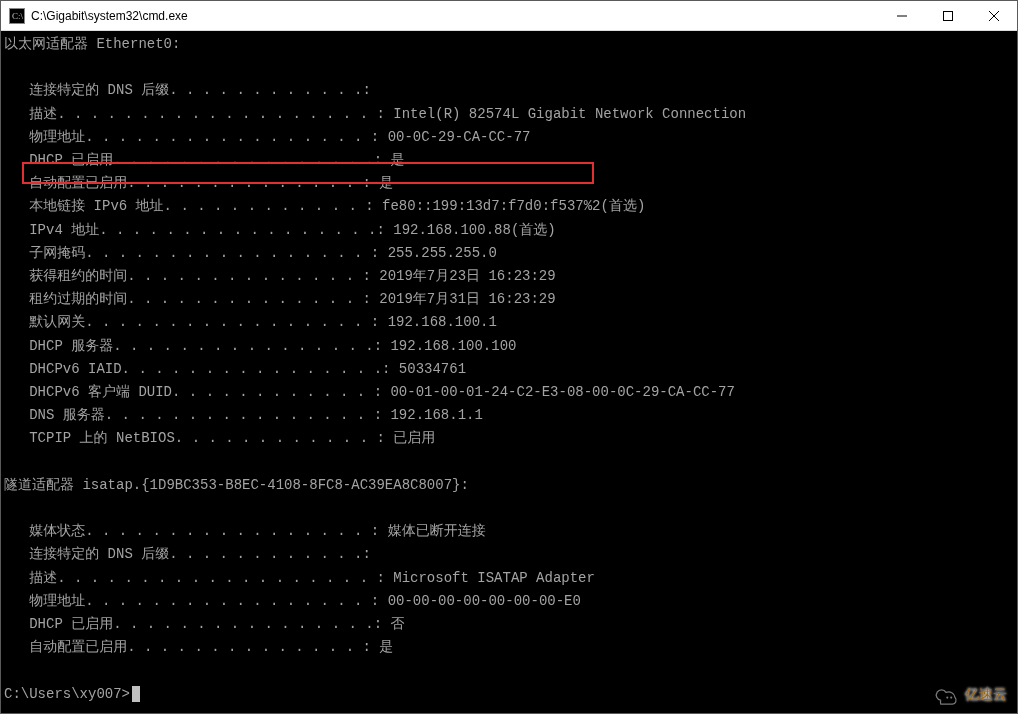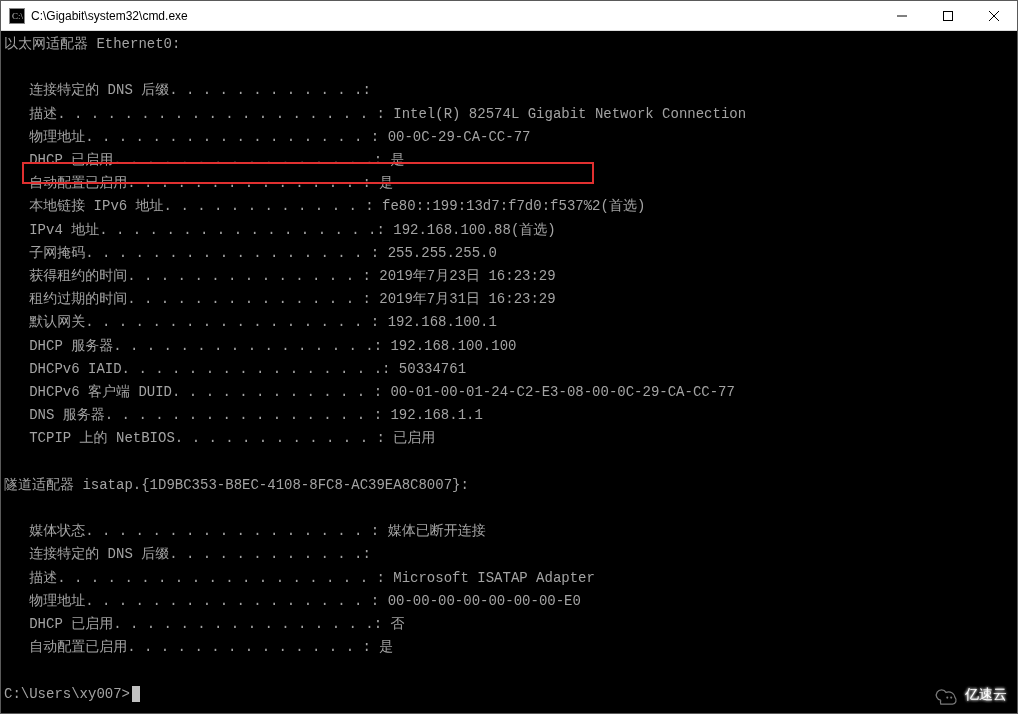--- a/index.html
+++ b/index.html
@@ -78,21 +78,21 @@
 }
 .watermark {
   position: absolute;
   right: 10px;
   bottom: 8px;
   display: flex;
   align-items: center;
   gap: 6px;
   font-family: "Microsoft YaHei", sans-serif;
   font-size: 14px;
-  color: #ffffff;
+  color: #a16207;
   text-shadow: 0 0 3px #fff, 0 0 3px #fff;
   pointer-events: none;
 }
 .watermark svg { width: 26px; height: 20px; }
 </style>
 </head>
 <body>
 
 <div class="window">
   <div class="titlebar">

